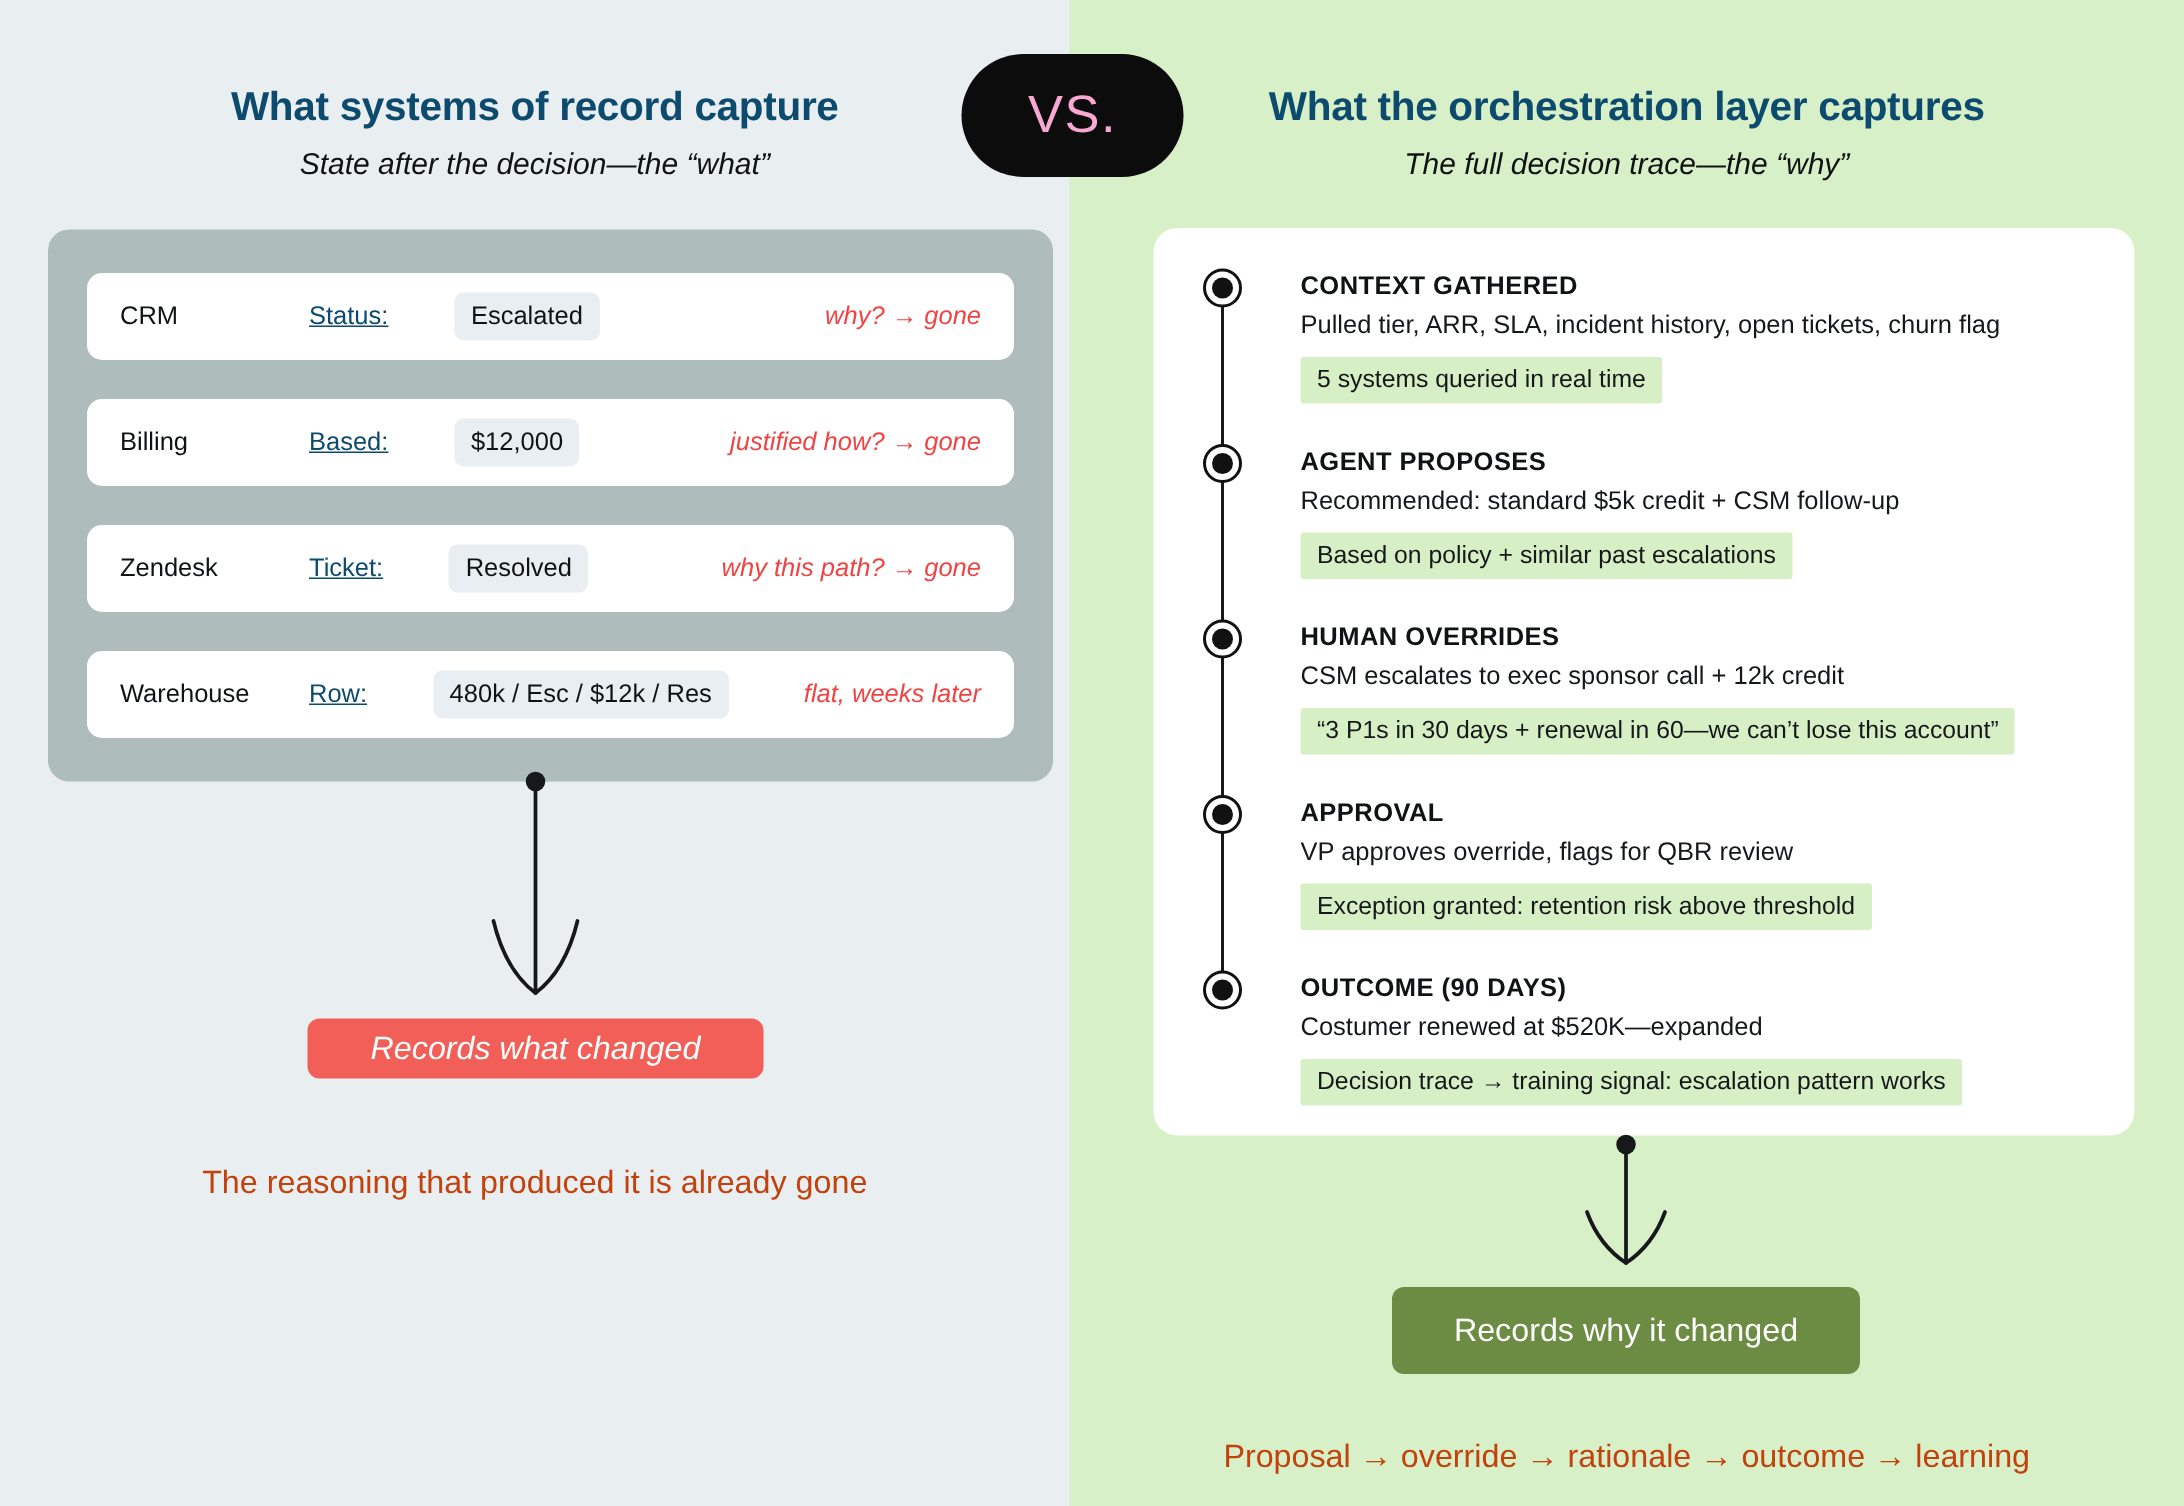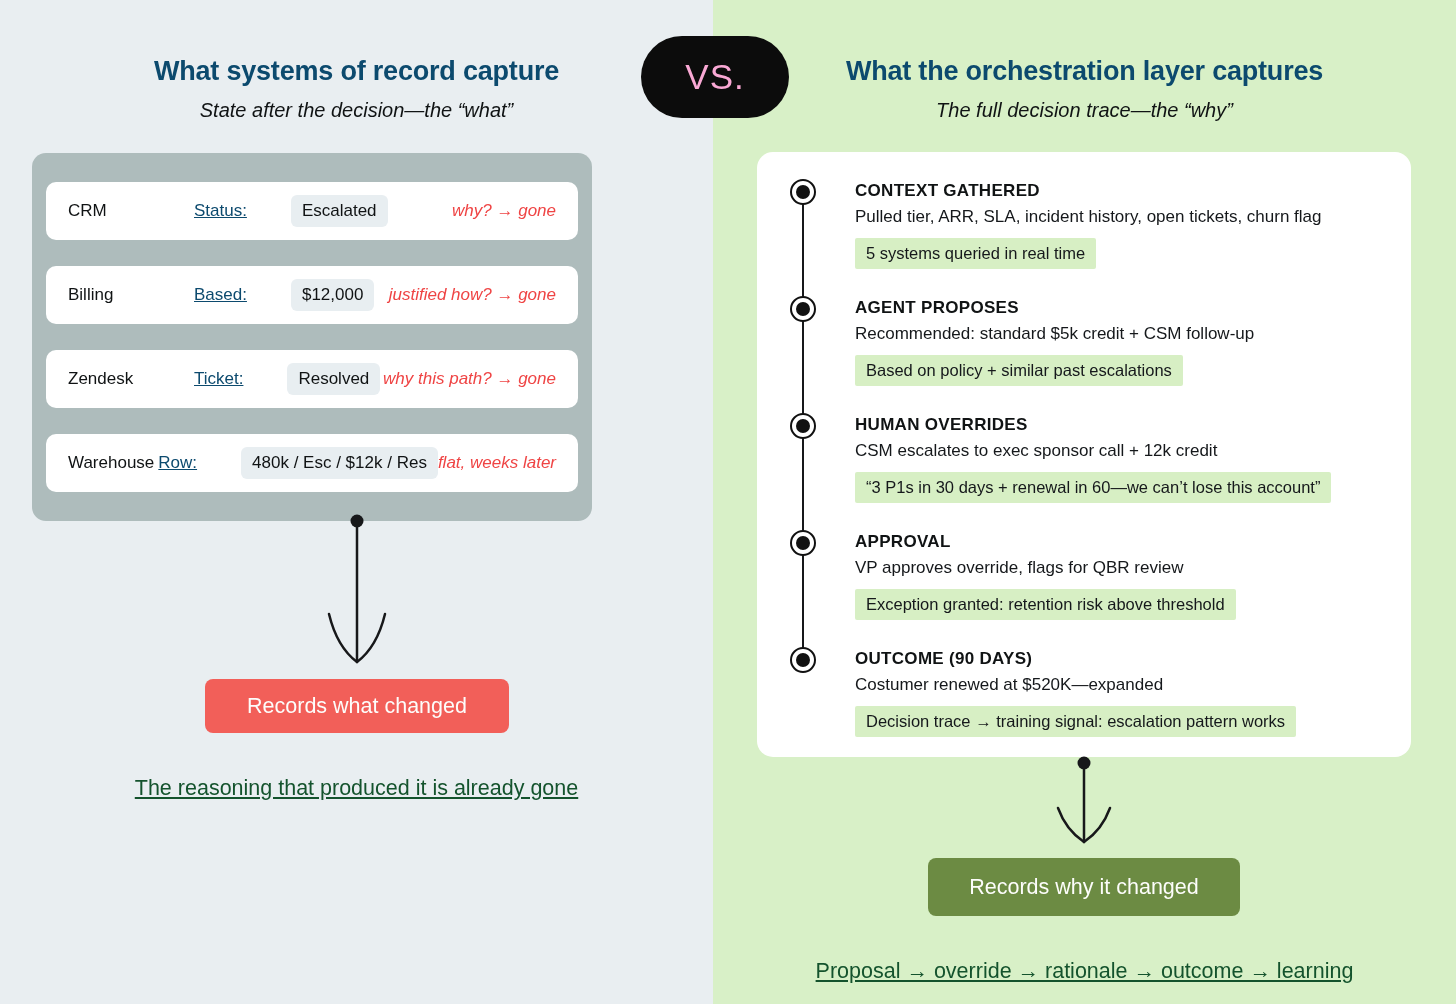--- a/index.html
+++ b/index.html
@@ -18,56 +18,56 @@
 
   .vs-badge {
     position:absolute; left:641px; top:36px; width:148px; height:82px;
     background:var(--vs_bg,#0c0c0c); color:#f9a8d4; border-radius:42px;
     display:flex; align-items:center; justify-content:center;
     font-size:35px; font-weight:500; letter-spacing:1px;
   }
 
   
   .gray-card {
-    position:absolute; left:32px; top:153px; width:560px; height:368px;
+    position:absolute; left:32px; top:153px; width:670px; height:368px;
     background:var(--gray_card,#aebcbc); border-radius:14px;
-    box-sizing:border-box; padding:29px 14px;
+    box-sizing:border-box; padding:29px 26px;
     display:flex; flex-direction:column; justify-content:space-between;
   }
   .srow {
     height:58px; background:#ffffff; border-radius:10px;
     display:flex; align-items:center; padding:0 22px; box-sizing:border-box;
   }
   .srow .sys   { width:126px; font-size:17px; font-weight:500; color:#101314; }
   .srow .field { color:#0c4a6e; font-size:17px; margin-right:13px;text-decoration:underline; }
   .srow .chip  { background:var(--chip_bg,#e8eef1); border-radius:6px; padding:6px 11px;
                  font-size:17px; font-weight:500; color:#101314; white-space:nowrap;margin-left:31px; }
   .srow .note  { margin-left:auto; font-style:italic; color:#ef4444; font-size:17px; white-space:nowrap; }
 
   .arrow-svg { position:absolute; }
   .arrow-left  { left:317px; top:514px; }
   .arrow-right { left:331px; top:756px; }
 
   .cta {
     position:absolute; display:flex; align-items:center; justify-content:center;
     border-radius:8px; color:#fdfdfb; font-size:21.5px; font-weight:500; cursor:default;
   }
-  .cta.red   { left:205px; top:679px; width:304px; height:54px; background:var(--red,#f25f59); }
+  .cta.red   { left:205px; top:679px; width:304px; height:40px; background:var(--red,#f25f59);font-style:italic; }
   .cta.green { left:215px; top:858px; width:312px; height:58px; background:var(--green,#6c8b43); }
 
   .caption {
     position:absolute; left:0; width:100%; text-align:center;
-    font-size:21.5px; font-weight:500; color:#14532d;text-decoration:underline;
+    font-size:21.5px; font-weight:500; color:#c2410c;
   }
   .caption.left-cap  { top:754px; }
   .caption.right-cap { top:937px; }
 
   
   .white-card {
-    position:absolute; left:44px; top:152px; width:654px; height:605px;
+    position:absolute; left:56px; top:152px; width:654px; height:605px;
     background:#ffffff; border-radius:16px;
   }
   .tl-line { position:absolute; left:45px; top:40px; width:2px; height:468px; background:#17181a; }
   .node {
     position:absolute; left:33px; width:26px; height:26px; box-sizing:border-box;
     border:2.5px solid #111; border-radius:50%; background:#fff;
     display:flex; align-items:center; justify-content:center;
   }
   .node-dot { width:14px; height:14px; border-radius:50%; background:#111; }
   .step { position:absolute; left:98px; width:545px; }

